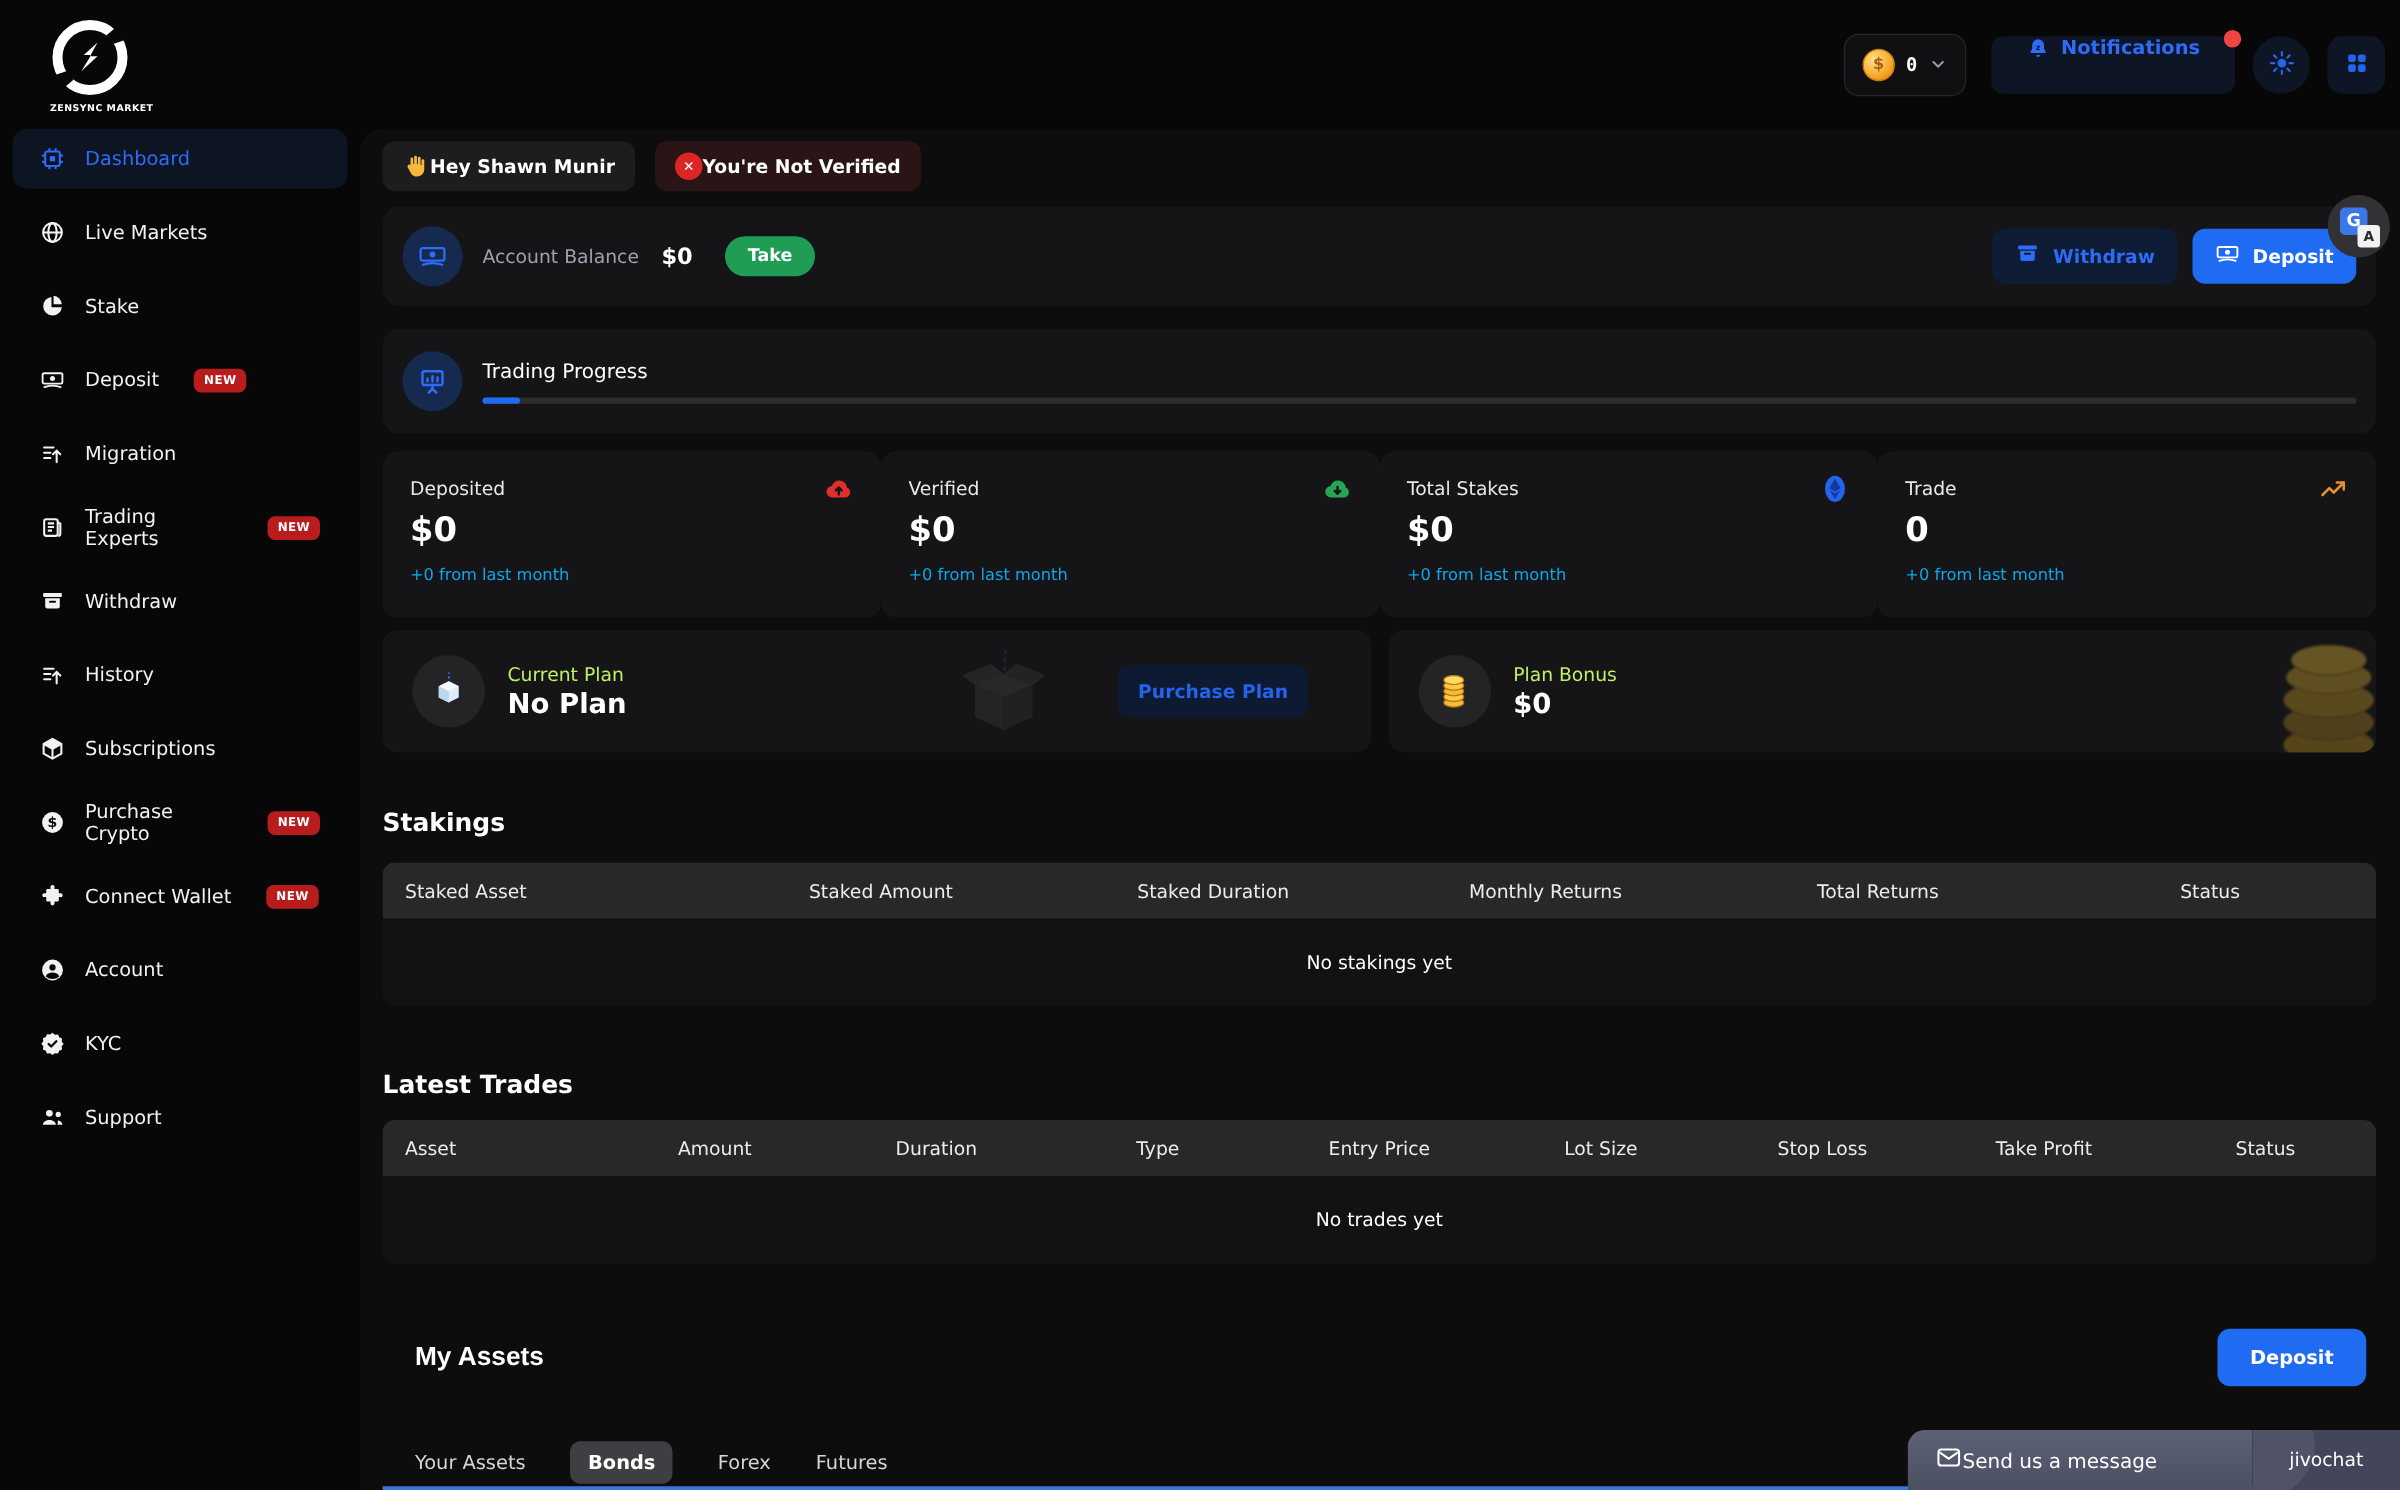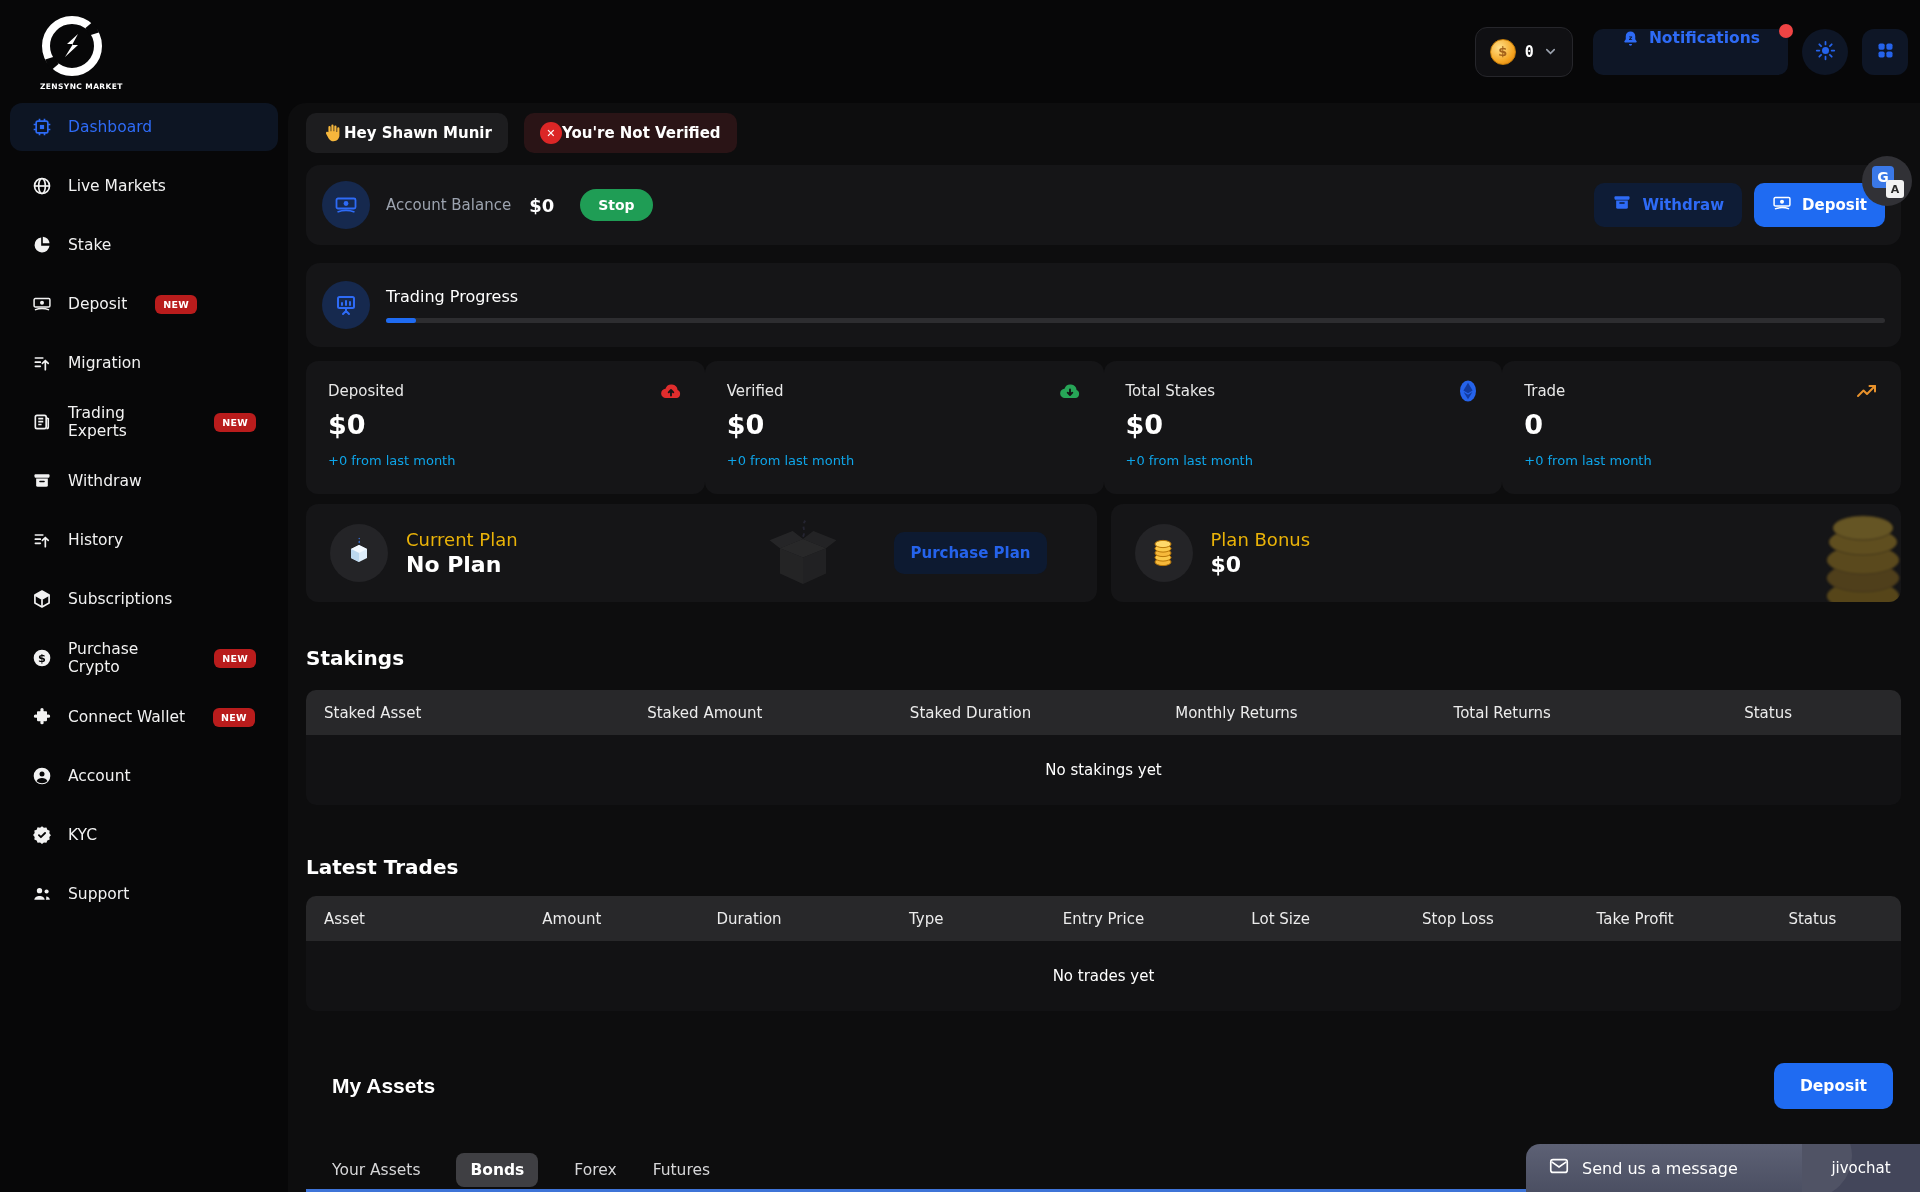--- a/index.html
+++ b/index.html
@@ -81,21 +81,21 @@
   .stat-icon { width:24px; height:24px; display:flex; }
   .stat-icon svg { width:24px; height:24px; }
   .stat-value { font-size:27px; font-weight:bold; margin-top:6px; }
   .stat-delta { font-size:13px; color:#0ea5e9; margin-top:13px; }
 
   
   .plans { margin-top:10px; display:grid; grid-template-columns:1fr 1fr; gap:14px; }
   .plan-card { position:relative; background:#151517; border-radius:12px; height:98px; display:flex; align-items:center; gap:18px; padding:0 24px; overflow:hidden; }
   .plan-icon { width:58px; height:58px; border-radius:50%; background:#242427; display:flex; align-items:center; justify-content:center; flex:none; }
   .plan-icon svg { width:32px; height:32px; }
-  .plan-label { font-size:18px; color:#eab308; }
+  .plan-label { font-size:15px; color:#bef264; }
   .plan-value { font-size:22px; font-weight:600; margin-top:2px; }
   .box-art { position:absolute; left:57%; top:4px; width:92px; height:92px; opacity:.5; }
   .purchase-btn { margin-left:auto; margin-right:26px; height:42px; border-radius:10px; background:#0d1a31; color:#2563eb; font-size:15px; font-weight:600; border:none; padding:0 16px; cursor:pointer; font-family:inherit; position:relative; }
   .coin-art { position:absolute; right:-4px; top:6px; width:84px; height:120px; opacity:.4; filter:blur(1px); }
 
   
   .section-title { margin-top:44px; font-size:20px; font-weight:600; }
   .section-title.trades-gap { margin-top:50px; }
   .table { margin-top:20px; border-radius:10px; overflow:hidden; }
   .table.trades-t { margin-top:17px; }
@@ -110,21 +110,21 @@
   .assets-head { margin-top:52px; display:flex; align-items:center; justify-content:space-between; padding:0 8px 0 26px; }
   .assets-title { font-family:"Liberation Sans",sans-serif; font-size:21px; font-weight:bold; }
   .assets-deposit { height:46px; padding:0 26px; font-size:15.5px; }
   .tabs { margin-top:44px; display:flex; align-items:center; gap:36px; padding-left:26px; font-size:15.5px; color:#d6d6d8; }
   .tab { cursor:pointer; }
   .tab.active { background:#3f3f43; border-radius:8px; padding:8px 14px; font-weight:bold; color:#fff; }
   .bottom-line { position:absolute; left:18px; right:19px; bottom:0; height:3px; background:#3e74d8; }
 
   
   .jivo { position:fixed; right:0; bottom:0; width:394px; height:48px; display:flex; border-top-left-radius:14px; overflow:hidden; cursor:pointer; }
-  .jivo-main { flex:1; background:linear-gradient(180deg,#5d6175,#4b4f62); display:flex; align-items:center; gap:12px; padding-left:22px; font-size:16px; color:#fff; }
+  .jivo-main { flex:1; background:linear-gradient(180deg,#5d6175,#4b4f62); display:flex; align-items:center; gap:0; padding-left:22px; font-size:16px; color:#fff; }
   .jivo-main svg { width:22px; height:22px; }
   .jivo-brand { width:118px; background:#43465a; display:flex; align-items:center; justify-content:center; font-size:15px; color:#fff; position:relative; overflow:hidden; }
   .jivo-brand::before { content:""; position:absolute; left:-34px; top:-30px; width:84px; height:84px; border-radius:50%; background:rgba(255,255,255,.07); }
 </style>
 </head>
 <body>
 
 <div class="app">
 
   <aside class="sidebar">
@@ -345,21 +345,21 @@
       <div class="balance-bar">
         <div class="icon-circle">
           <svg viewBox="0 0 24 24" fill="none" stroke="currentColor" stroke-width="1.8">
               <rect x="2.5" y="5.5" width="19" height="10" rx="1.5"></rect>
               <circle cx="12" cy="10.5" r="2.4" fill="currentColor" stroke="none"></circle>
               <path d="M3.5 19c5.5-2 11.5-2 17 0"></path>
             </svg>
         </div>
         <span class="balance-label">Account Balance</span>
         <span class="balance-value">$0</span>
-        <span class="live-badge">Stop</span>
+        <span class="live-badge">Take</span>
         <div class="bar-actions">
           <button class="btn ghost-blue">
             <span>
               <svg viewBox="0 0 24 24" fill="currentColor">
                   <rect x="3" y="4" width="18" height="4" rx="1"></rect>
                   <path d="M5 9h14v8a2 2 0 0 1-2 2H7a2 2 0 0 1-2-2z"></path>
                   <path d="M9.5 12h5" stroke="#0e1c36" stroke-width="1.8" stroke-linecap="round"></path>
                 </svg>
             </span>
             <span>Withdraw</span>

